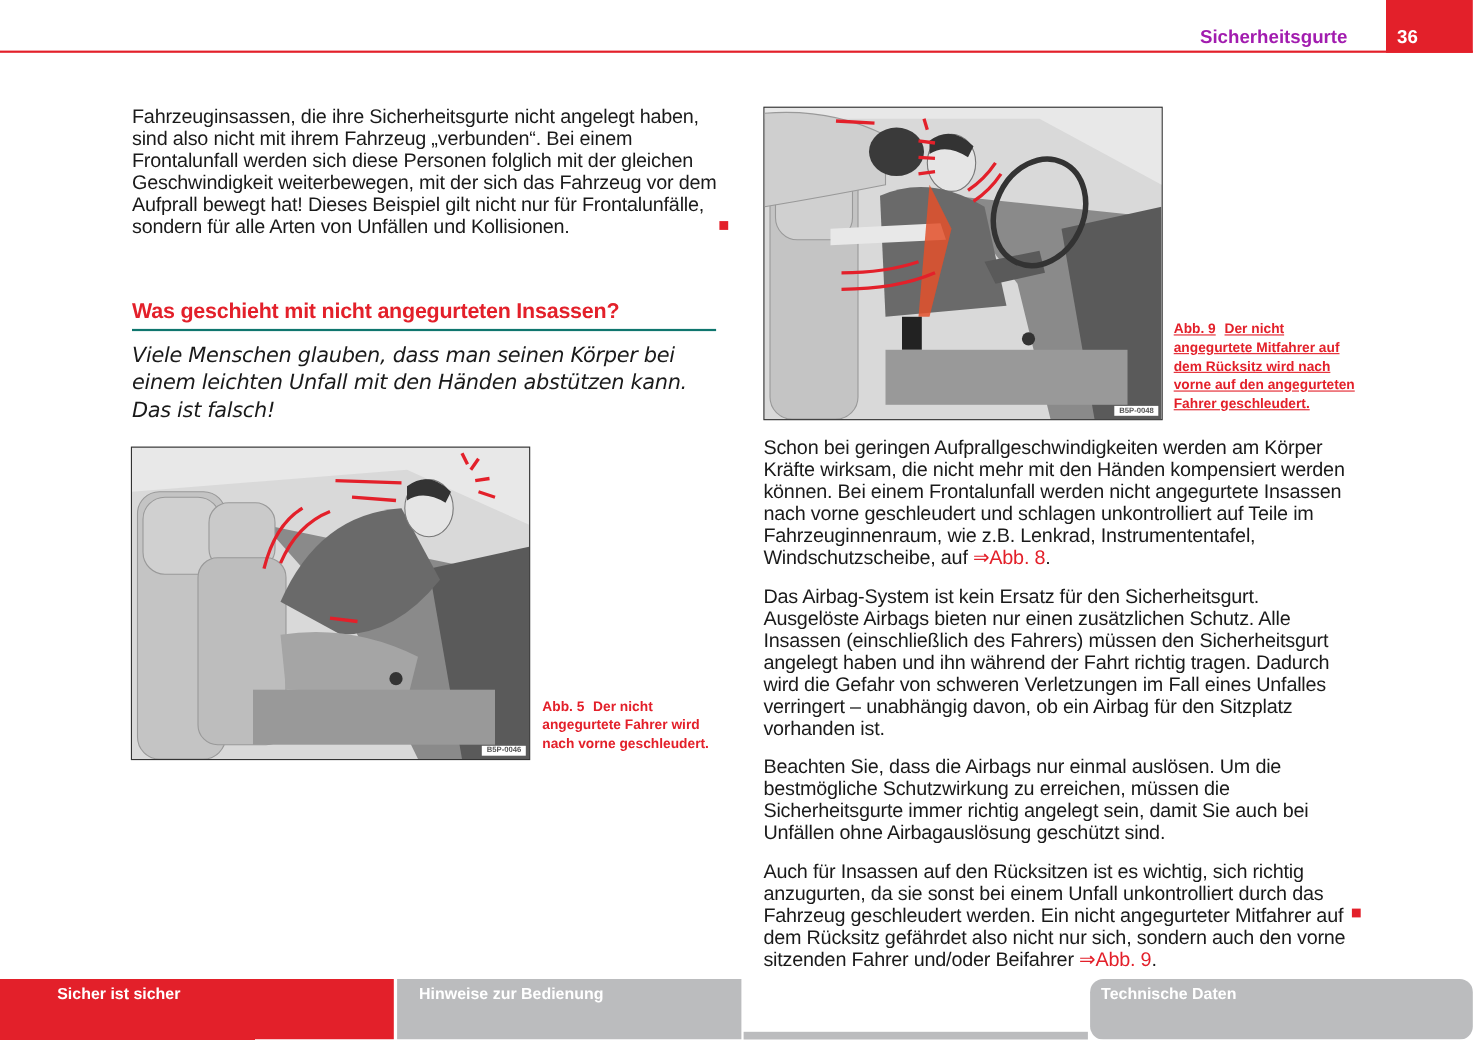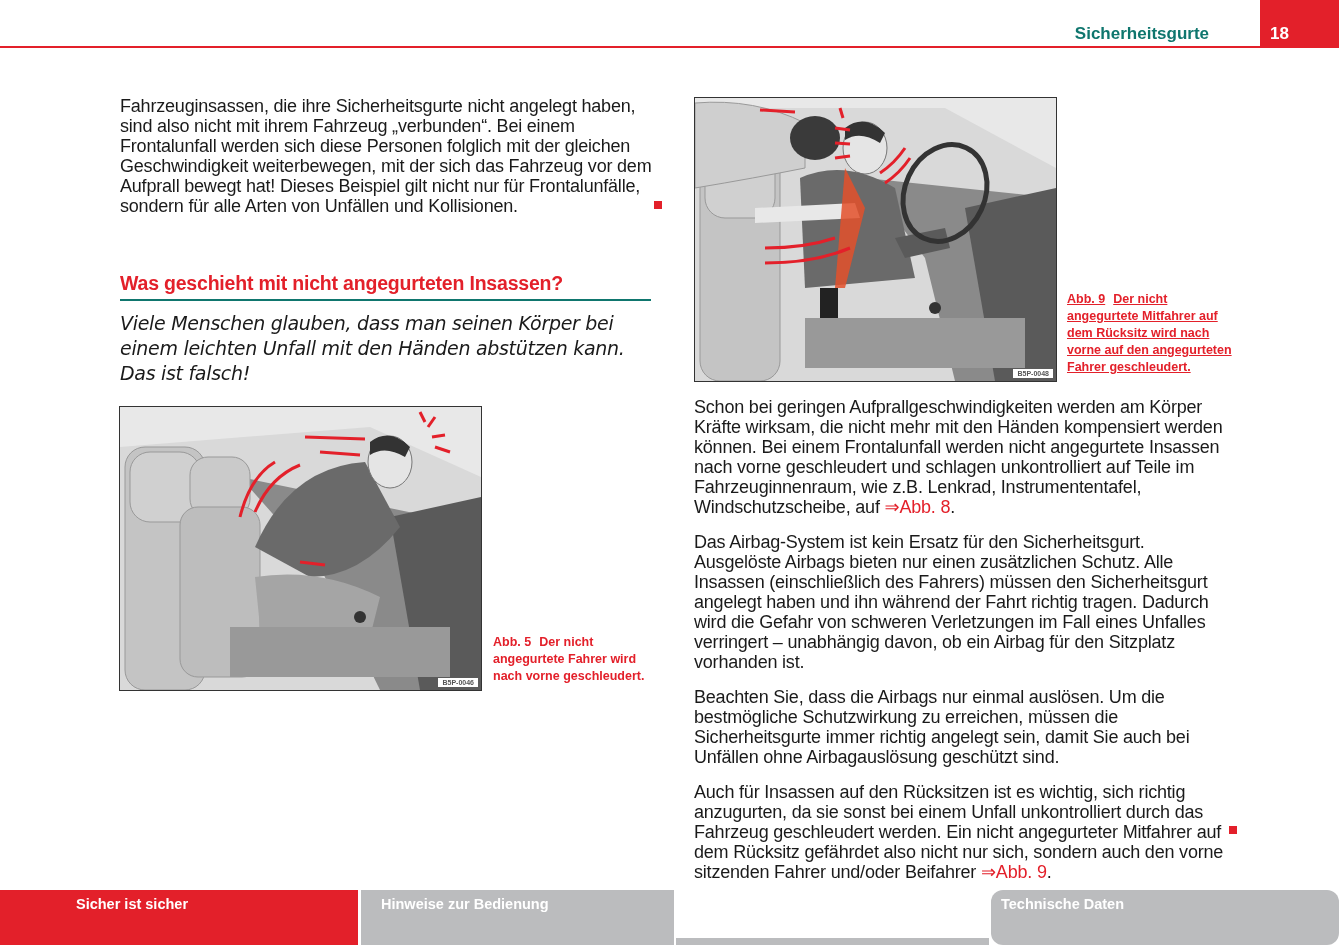--- a/index.html
+++ b/index.html
@@ -5,22 +5,22 @@
     html, body { margin: 0; padding: 0; }
     body {
       width: 1339px; height: 945px; position: relative; overflow: hidden;
       background: #ffffff; color: #1a1a1a;
       font-family: "DejaVu Sans", sans-serif;
     }
     .header-line {
       position: absolute; left: 0; top: 46px; width: 1339px; height: 2px; background: #e3202a;
     }
     .header-title {
-      position: absolute; right: 130px; top: 24px;
-      font-family: "Liberation Sans", sans-serif; font-weight: bold; font-size: 17px; color: #0f766e;
+      position: absolute; right: 114px; top: 24px;
+      font-family: "Liberation Sans", sans-serif; font-weight: bold; font-size: 17px; color: #a21caf;
     }
     .page-tab {
       position: absolute; left: 1260px; top: 0; width: 79px; height: 48px; background: #e3202a;
     }
     .page-number {
       position: absolute; left: 10px; top: 24px;
       font-family: "Liberation Sans", sans-serif; font-weight: bold; font-size: 17px; color: #ffffff;
     }
     .col-left { position: absolute; left: 120px; top: 96px; width: 535px; }
     .col-right { position: absolute; left: 694px; top: 397px; width: 540px; }
@@ -63,21 +63,21 @@
       box-sizing: border-box; padding-top: 6px;
     }
     .footer-tab.active { background: #e3202a; }
   </style>
 </head>
 <body>
 
 <div class="header-line"></div>
 <div class="header-title">Sicherheitsgurte</div>
 <div class="page-tab">
-  <span class="page-number">18</span>
+  <span class="page-number">36</span>
 </div>
 
 <div class="col-left">
   <p class="body-text">Fahrzeuginsassen, die ihre Sicherheitsgurte nicht angelegt haben, sind also nicht mit ihrem Fahrzeug „verbunden“. Bei einem Frontalunfall werden sich diese Personen folglich mit der gleichen Geschwindigkeit weiterbewegen, mit der sich das Fahrzeug vor dem Aufprall bewegt hat! Dieses Beispiel gilt nicht nur für Frontalunfälle, sondern für alle Arten von Unfällen und Kollisionen.</p>
 </div>
 <div class="end-mark" style="left:654px; top:201px;"></div>
 
 <div class="section-heading">Was geschieht mit nicht angegurteten Insassen?</div>
 <div class="intro-text">Viele Menschen glauben, dass man seinen Körper bei einem leichten Unfall mit den Händen abstützen kann. Das ist falsch!</div>
 
@@ -155,17 +155,17 @@
 
 <div class="col-right">
   <p class="body-text"><span>Schon bei geringen Aufprallgeschwindigkeiten werden am Körper Kräfte wirksam, die nicht mehr mit den Händen kompensiert werden können. Bei einem Frontalunfall werden nicht angegurtete Insassen nach vorne geschleudert und schlagen unkontrolliert auf Teile im Fahrzeuginnenraum, wie z.B. Lenkrad, Instrumententafel, Windschutzscheibe, auf </span><span class="ref-link">⇒Abb. 8</span><span>.</span></p>
   <p class="body-text">Das Airbag-System ist kein Ersatz für den Sicherheitsgurt. Ausgelöste Airbags bieten nur einen zusätzlichen Schutz. Alle Insassen (einschließlich des Fahrers) müssen den Sicherheitsgurt angelegt haben und ihn während der Fahrt richtig tragen. Dadurch wird die Gefahr von schweren Verletzungen im Fall eines Unfalles verringert – unabhängig davon, ob ein Airbag für den Sitzplatz vorhanden ist.</p>
   <p class="body-text">Beachten Sie, dass die Airbags nur einmal auslösen. Um die bestmögliche Schutzwirkung zu erreichen, müssen die Sicherheitsgurte immer richtig angelegt sein, damit Sie auch bei Unfällen ohne Airbagauslösung geschützt sind.</p>
   <p class="body-text"><span>Auch für Insassen auf den Rücksitzen ist es wichtig, sich richtig anzugurten, da sie sonst bei einem Unfall unkontrolliert durch das Fahrzeug geschleudert werden. Ein nicht angegurteter Mitfahrer auf dem Rücksitz gefährdet also nicht nur sich, sondern auch den vorne sitzenden Fahrer und/oder Beifahrer </span><span class="ref-link">⇒Abb. 9</span><span>.</span></p>
 </div>
 <div class="end-mark" style="left:1229px; top:826px;"></div>
 
 <div class="footer">
-  <div class="footer-tab active" style="left:0; width:358px; padding-left:76px;">Sicher ist sicher</div>
+  <div class="footer-tab active" style="left:0; width:358px; padding-left:52px;">Sicher ist sicher</div>
   <div class="footer-tab" style="left:361px; width:313px; padding-left:20px;">Hinweise zur Bedienung</div>
   <div class="footer-tab" style="left:676px; width:313px; padding-left:10px;margin-top:48px;">Rat und Tat</div>
   <div class="footer-tab" style="left:991px; width:348px; padding-left:10px;border-radius:12px;">Technische Daten</div>
 </div>
 
 </body></html>

